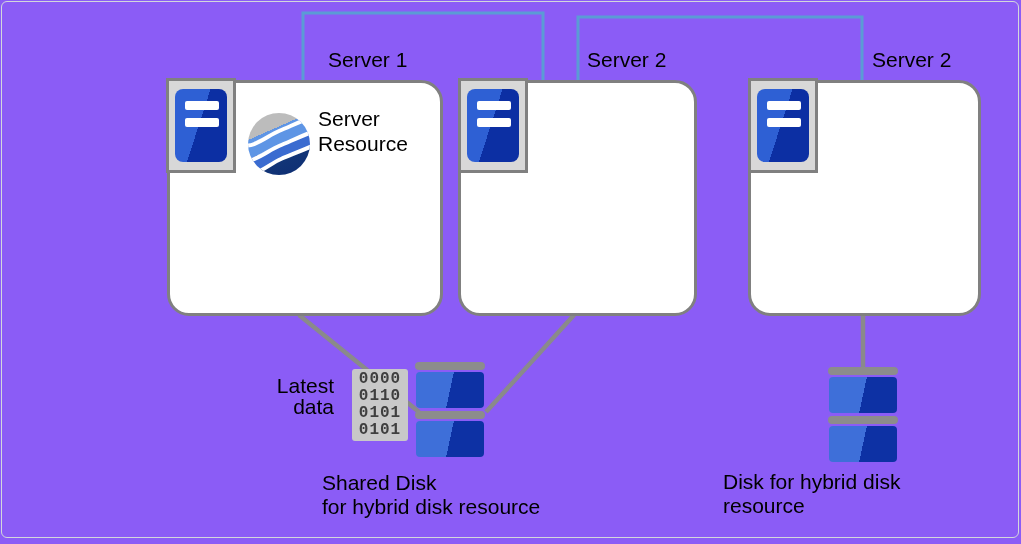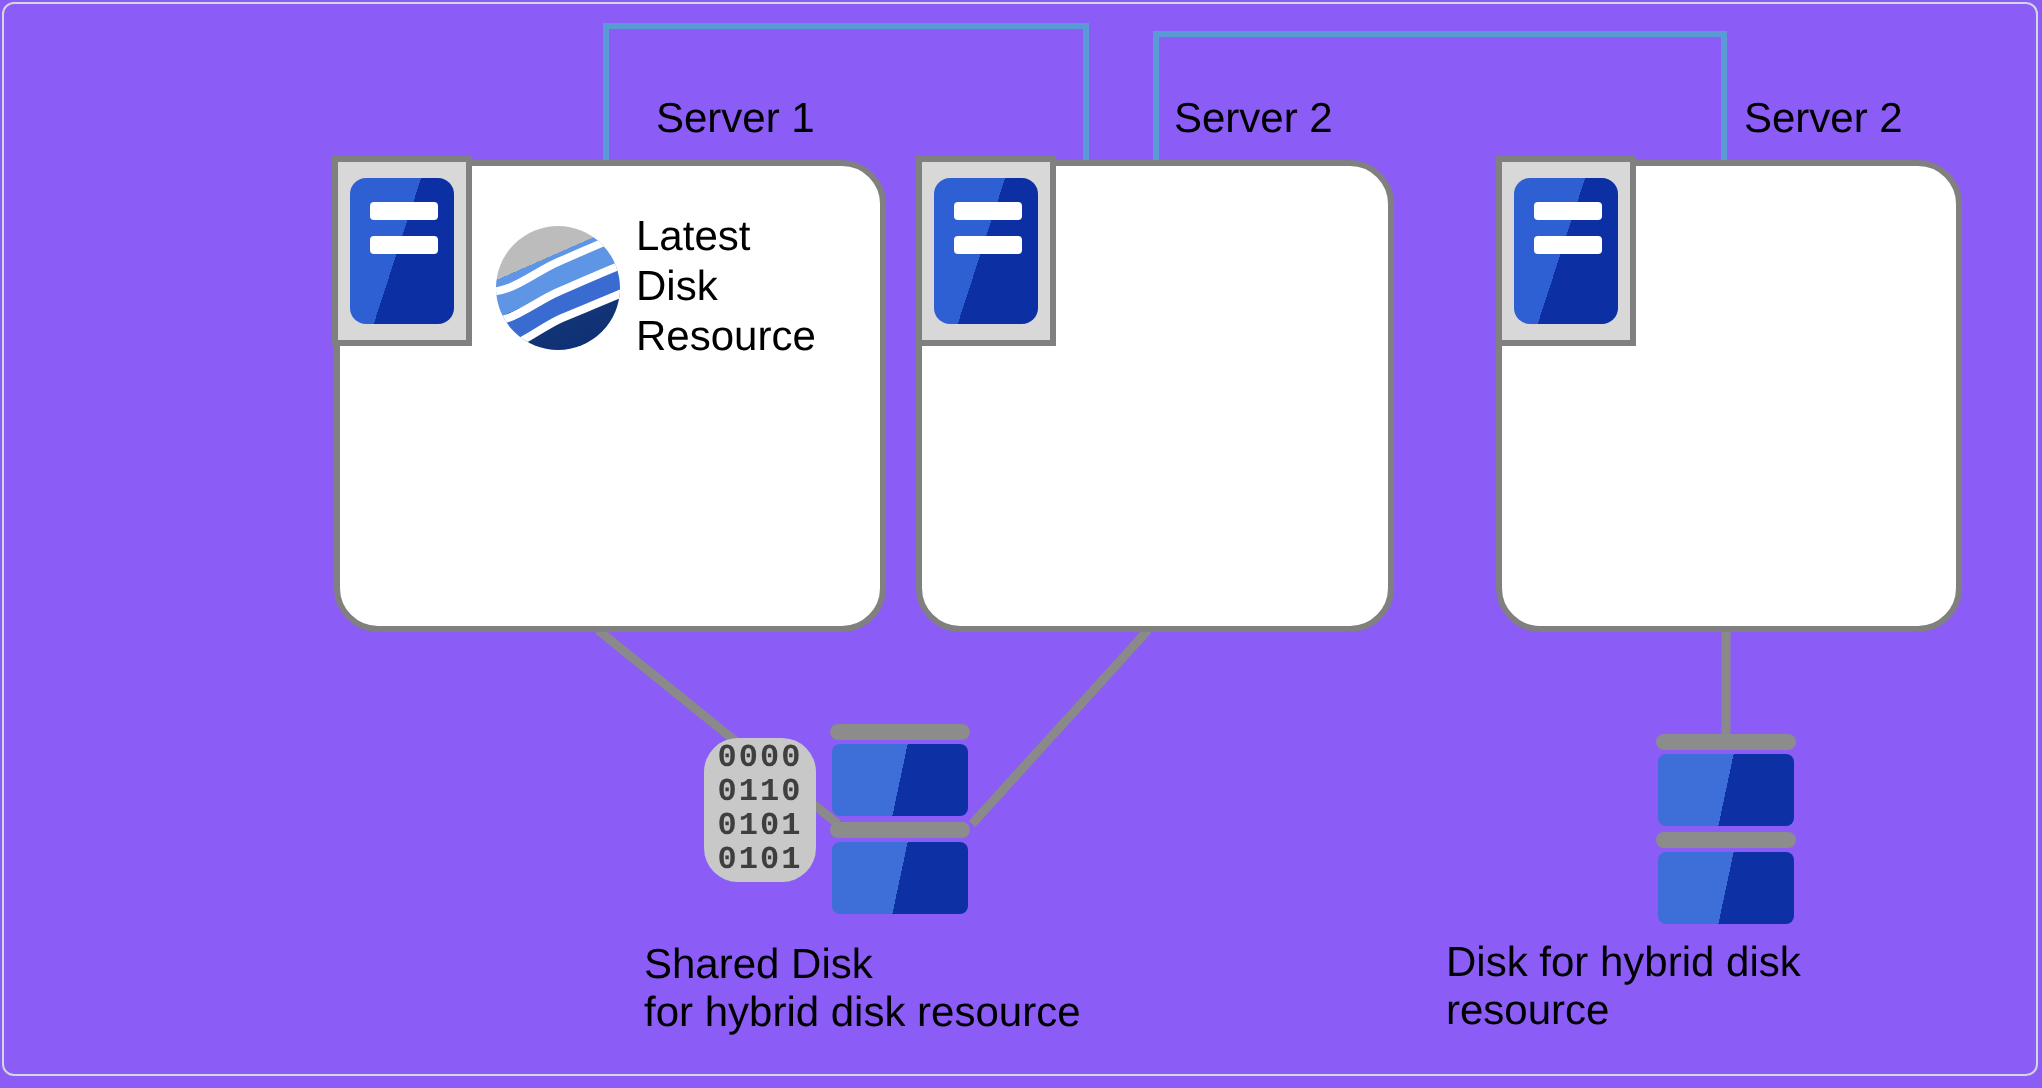--- a/index.html
+++ b/index.html
@@ -45,21 +45,21 @@
     background:linear-gradient(102deg,#3e6fd9 50%,#0d31a4 50%);
   }
   .disk .dbar.r1{top:0;}
   .disk .dblue.r2{top:10px;}
   .disk .dbar.r3{top:49px;}
   .disk .dblue.r4{top:59px;}
   .disk-shared{left:415px;top:362px;}
   .disk-s3{left:828px;top:367px;}
   .binary-box{
     position:absolute;left:352px;top:369px;width:56px;height:72px;background:#c8c8c8;
-    border-radius:17px;z-index:4;text-align:center;
+    border-radius:3px;z-index:4;text-align:center;
     font-family:"Liberation Mono",monospace;font-weight:700;font-size:16px;
     line-height:17px;letter-spacing:1px;color:#3f3f3f;padding-top:2px;box-sizing:border-box;
   }
   .latest-label{
     position:absolute;left:240px;top:375px;width:94px;text-align:right;
     font-size:21px;line-height:21px;z-index:3;
   }
   .caption{
     position:absolute;text-align:left;font-size:21px;line-height:24px;z-index:3;width:280px;
   }
@@ -127,22 +127,21 @@
       <g clip-path="url(#hclip)">
         <rect width="64" height="64" fill="url(#hgrad)"></rect>
         <path d="M-6,33 C6,37 20,24 32,19 C44,14 54,9 70,3" stroke="#fff" stroke-width="4" fill="none"></path>
         <path d="M-6,48 C6,52 20,39 32,34 C44,29 54,24 70,18" stroke="#fff" stroke-width="4" fill="none"></path>
         <path d="M-4,62 C8,66 22,52 34,47 C46,42 56,38 70,32" stroke="#fff" stroke-width="4" fill="none"></path>
       </g>
     </svg>
   </div>
 
   <div class="hybrid-label">
-    <div>Latest</div>
-    <div>Disk</div>
+    <div>Server</div>
     <div>Resource</div>
   </div>
 
   <div class="disk disk-shared">
     <div class="dbar r1"></div>
     <div class="dblue r2"></div>
     <div class="dbar r3"></div>
     <div class="dblue r4"></div>
   </div>
 
@@ -153,20 +152,24 @@
     <div class="dblue r4"></div>
   </div>
 
   <div class="binary-box">
     <div>0000</div>
     <div>0110</div>
     <div>0101</div>
     <div>0101</div>
   </div>
 
+  <div class="latest-label">
+    <div>Latest</div>
+    <div>data</div>
+  </div>
 
   <div class="caption caption-shared">
     <div>Shared Disk</div>
     <div>for hybrid disk resource</div>
   </div>
 
   <div class="caption caption-s3">
     <div>Disk for hybrid disk</div>
     <div>resource</div>
   </div>

